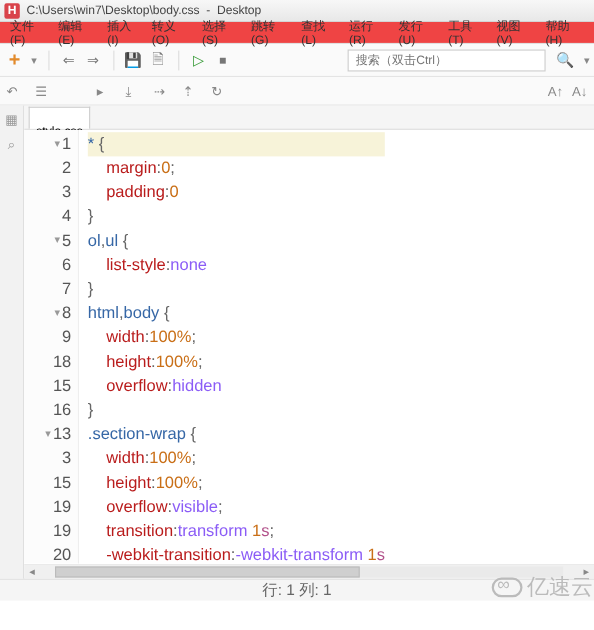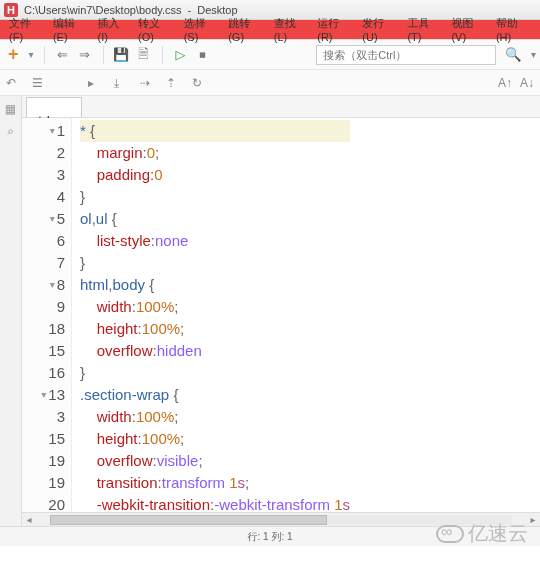--- a/index.html
+++ b/index.html
@@ -35,22 +35,22 @@
 .code { padding:2px 0 2px 8px; white-space:pre; }
 .line { height:22px; }
 .line.hl { background:#f7f3d9; }
 .c-sel { color:#3667a6; }
 .c-pun { color:#666; }
 .c-prop { color:#b91c1c; }
 .c-num { color:#c96f17; }
 .c-kw { color:#b2518a; }
 .c-val { color:#8b5cf6; }
 .c-pct { color:#c96f17;}
-.status { height:20px; border-top:1px solid #ddd; background:#f5f5f5; display:flex; align-items:center; justify-content:center; color:#666; font-size:10px;}
-.water { position:absolute; right:12px; bottom:26px; color:#bbb; font-size:20px; font-weight:500; display:flex; align-items:center; gap:4px;}
+.status { height:20px; border-top:1px solid #ddd; background:#f5f5f5; display:flex; align-items:center; justify-content:center; color:#666; font-size:14px;}
+.water { position:absolute; right:1px; bottom:26px; color:#bbb; font-size:20px; font-weight:500; display:flex; align-items:center; gap:4px;}
 .water .lg { width:28px; height:18px; border:2px solid #bbb; border-radius:10px; position:relative;}
 .water .lg::before { content:"∞"; position:absolute; left:3px; top:-4px; color:#bbb; font-size:16px;}
 .scroll-h { height:14px; background:#f0f0f0; border-top:1px solid #ddd; display:flex; align-items:center;}
 .scroll-h .track { flex:1; height:10px; background:#eaeaea; margin:0 14px; position:relative;}
 .scroll-h .thumb { position:absolute; left:0; width:60%; height:100%; background:#cfcfcf; border:1px solid #bbb;}
 .scroll-h .arr { width:14px; text-align:center; color:#888; font-size:10px;}
 </style>
 </head>
 <body>
 

